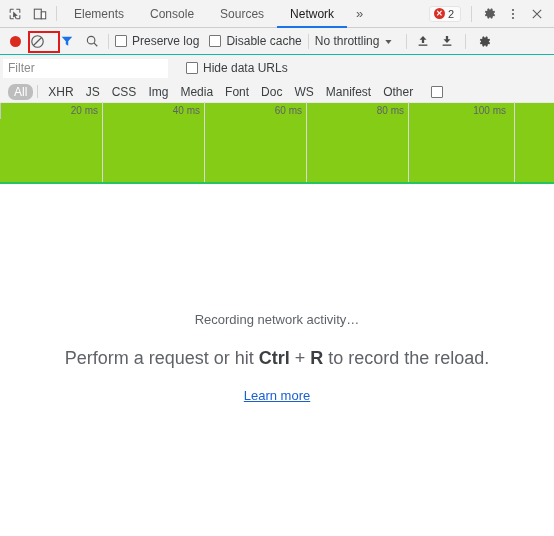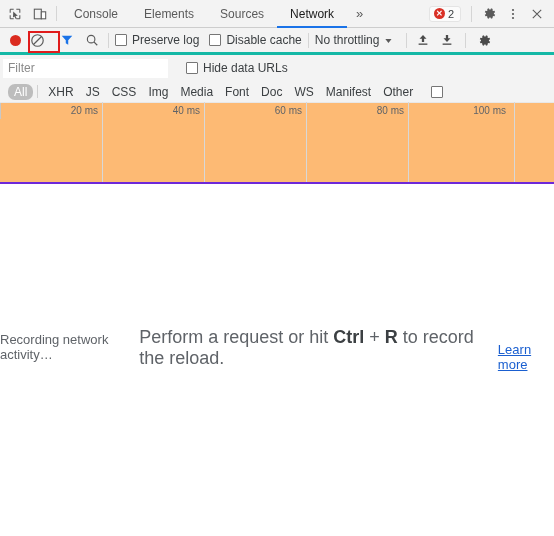--- a/index.html
+++ b/index.html
@@ -122,21 +122,21 @@
     display: flex; align-items: center; justify-content: center;
     cursor: pointer;
     color: #5a5a5a;
   }
 
   
   .nettoolbar {
     height: 27px;
     min-height: 27px;
     background: #f3f3f3;
-    border-bottom: 3px solid #14b8a6;
+    border-bottom: 1px solid #14b8a6;
     display: flex;
     align-items: center;
     padding: 0 6px 0 7px;
     position: relative;
   }
   .rec-btn {
     width: 16px; height: 16px;
     display: flex; align-items: center; justify-content: center;
     cursor: pointer;
     margin-right: 4px;
@@ -275,23 +275,23 @@
     display: flex;
     align-items: center;
     padding: 0 0 2px 9px;
     border-bottom: 1px solid #cdcdcd;
   }
 
   
   .overview {
     height: 82px;
     min-height: 82px;
-    background: #fdba74;
+    background: #84cc16;
     position: relative;
-    border-bottom: 2px solid #6d28d9;
+    border-bottom: 2px solid #22c55e;
     overflow: hidden;
   }
   .ov-topline {
     position: absolute;
     left: 0; right: 0; top: 0;
     height: 1px;
     background: #e8e8e8;
   }
   .ov-divider {
     position: absolute;
@@ -313,20 +313,21 @@
     left: 0; top: 1px;
     width: 1px; height: 16px;
     background: #c8c8c8;
   }
 
   
   .empty {
     flex: 1;
     background: #ffffff;
     display: flex;
+    flex-direction: column;
     align-items: center;
     justify-content: center;
     gap: 0px;
     padding-bottom: 6px;
   }
   .empty-line1 {
     font-size: 13px;
     color: #5f6368;
     margin-bottom: 21px;
   }
@@ -358,22 +359,22 @@
       </div>
       <div class="tb-icon">
         <svg width="14" height="14" viewBox="0 0 16 16">
           <rect x="1.5" y="2.5" width="8" height="11" stroke="#5a5a5a" stroke-width="1.2" fill="none"></rect>
           <rect x="9.5" y="5.5" width="5" height="8" stroke="#5a5a5a" stroke-width="1.2" fill="#ffffff"></rect>
         </svg>
       </div>
     </div>
     <div class="tb-sep"></div>
     <div class="tabs">
+      <div class="tab">Elements</div>
       <div class="tab">Console</div>
-      <div class="tab">Elements</div>
       <div class="tab">Sources</div>
       <div class="tab active">Network</div>
       <div class="tab-more">»</div>
     </div>
     <div class="tb-right">
       <div class="err-badge">
         <span class="err-dot">✕</span>
         <span class="err-count">2</span>
       </div>
       <div class="tb-rsep"></div>

